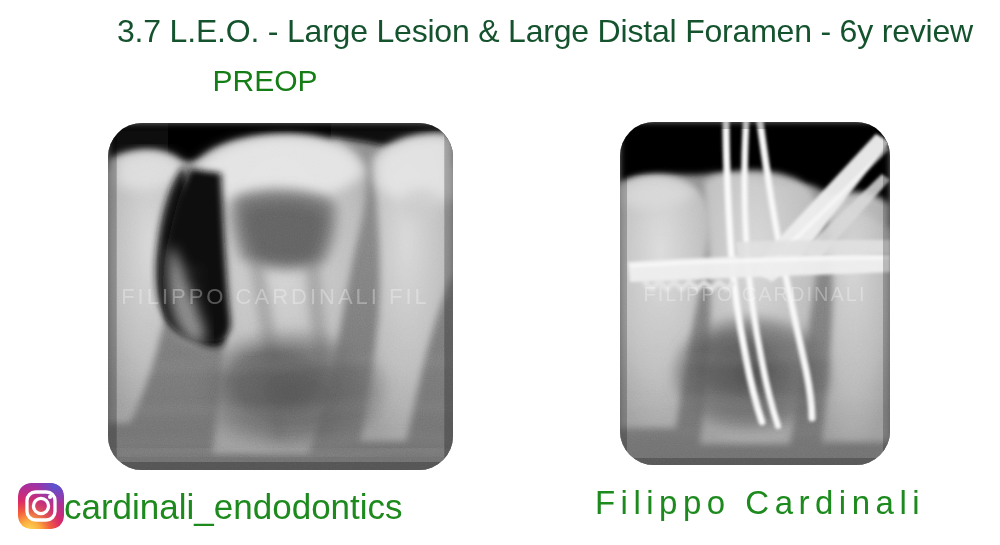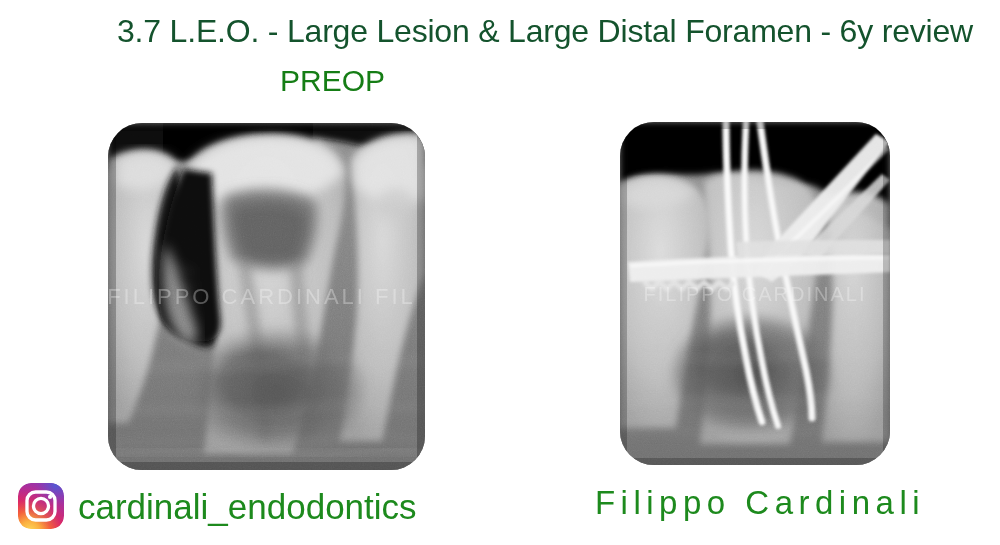--- a/index.html
+++ b/index.html
@@ -24,34 +24,34 @@
     white-space:nowrap;
     margin-left:45px;
   }
 
   
   .sublabel{
     position:absolute;top:64px;
     color:#157d15;
     font-size:30px;
     font-weight:400;
-    text-align:right;
+    text-align:center;
     white-space:nowrap;
   }
   .sublabel.left{left:145px;width:240px;}
   .sublabel.right{left:635px;width:240px;}
 
   
   .xray{
     position:absolute;
     border-radius:34px;
     overflow:hidden;
     background:#6e6e6e;
   }
-  .xray.preop {left:108px;top:123px;width:317px;height:347px;}
+  .xray.preop {left:108px;top:123px;width:345px;height:347px;}
   .xray.intraop{left:620px;top:122px;width:270px;height:343px;}
 
   .xray svg{display:block;width:100%;height:100%;}
 
   
   .wm{
     position:absolute;left:0;top:50%;
     transform:translateY(-50%);
     width:100%;
     text-align:center;
@@ -61,21 +61,21 @@
     white-space:nowrap;
     pointer-events:none;
     font-family:"Liberation Sans","DejaVu Sans",sans-serif;
   }
   .wm.preop-wm{font-size:22px;letter-spacing:3px;text-indent:-10px;}
   .wm.intraop-wm{font-size:20px;letter-spacing:2px;}
 
   
   .footer-left{
     position:absolute;left:18px;top:483px;
-    display:flex;align-items:center;gap:14px;
+    display:flex;align-items:center;
   }
   .ig-icon{
     width:46px;height:46px;border-radius:13px;
     display:block;flex:0 0 auto;
   }
   .handle{
     color:#1d8a1d;
     font-size:35px;
     font-weight:400;
     letter-spacing:0px;

